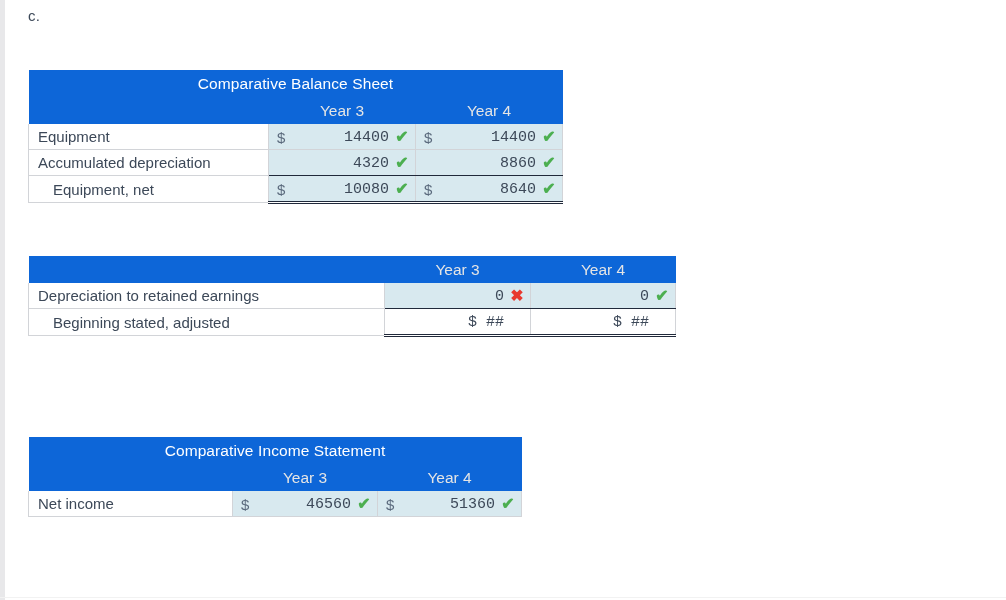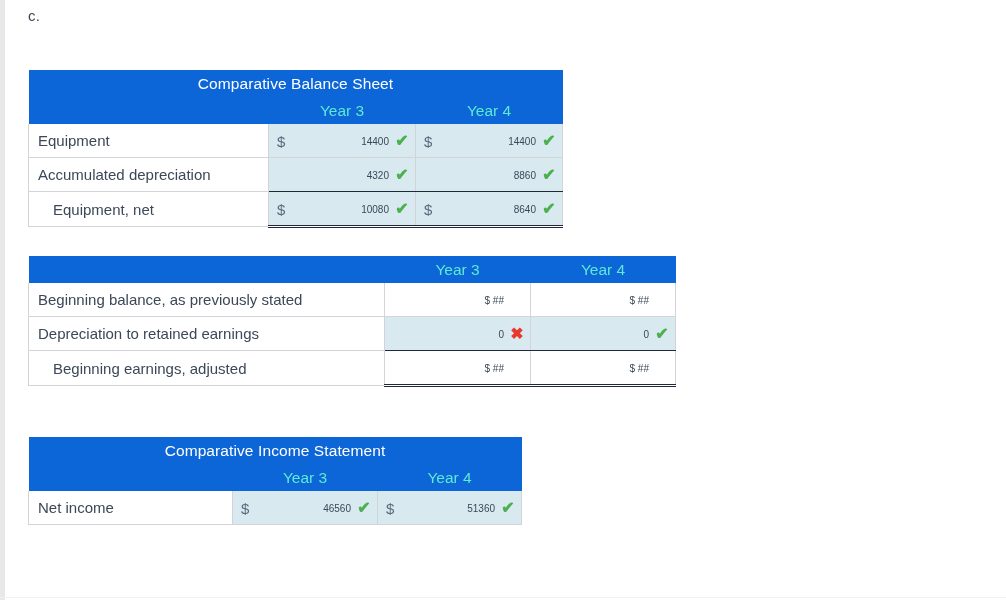--- a/index.html
+++ b/index.html
@@ -62,32 +62,32 @@
     background: #0d66d8;
     color: #ffffff;
     font-weight: bold;
     text-align: center;
     font-size: 15.5px;
     height: 27px;
     letter-spacing: 0.1px;
   }
   .hdr-years td {
     background: #0d66d8;
-    color: #5eead4;
+    color: #e5e5e5;
     font-weight: bold;
     text-align: center;
     font-size: 15.5px;
     height: 27px;
   }
   .hdr-years td.blank {
     background: #0d66d8;
   }
 
   .row-line td {
-    height: 33px;
+    height: 25px;
     border-bottom: 1px solid #d2d4d8;
     border-right: 1px solid #d2d4d8;
   }
   .row-line td.label {
     border-left: 1px solid #d2d4d8;
     padding-left: 9px;
     text-align: left;
     background: #ffffff;
     white-space: nowrap;
     overflow: hidden;
@@ -106,23 +106,24 @@
     transform: translateY(-50%);
     color: #5b6a7d;
     font-size: 15px;
   }
   .num {
     position: absolute;
     right: 26px;
     top: 50%;
     transform: translateY(-50%);
     text-align: center;
-    font-size: 10px;
+    font-size: 15px;
     color: #3c4858;
     white-space: nowrap;
+    font-family: Liberation Mono, monospace;
   }
   .mark {
     position: absolute;
     right: 5px;
     top: 50%;
     transform: translateY(-50%);
     width: 16px;
     height: 16px;
     line-height: 16px;
     text-align: center;
@@ -221,44 +222,35 @@
       <col style="width:146px">
       <col style="width:145px">
     </colgroup>
     <tbody>
       <tr class="hdr-years">
         <td class="blank"></td>
         <td>Year 3</td>
         <td>Year 4</td>
       </tr>
 
-      <tr class="row-line">
-        <td class="label">Beginning balance, as previously stated</td>
-        <td class="val-cell white">
-          <span class="num">$ ##</span>
-        </td>
-        <td class="val-cell white">
-          <span class="num">$ ##</span>
-        </td>
-      </tr>
 
       <tr class="row-line pre-total">
         <td class="label">Depreciation to retained earnings</td>
         <td class="val-cell">
           <span class="num">0</span>
           <span class="mark bad">✖</span>
         </td>
         <td class="val-cell">
           <span class="num">0</span>
           <span class="mark ok">✔</span>
         </td>
       </tr>
 
       <tr class="row-line total-row">
-        <td class="label">Beginning earnings, adjusted</td>
+        <td class="label">Beginning stated, adjusted</td>
         <td class="val-cell white">
           <span class="num">$ ##</span>
         </td>
         <td class="val-cell white">
           <span class="num">$ ##</span>
         </td>
       </tr>
     </tbody>
   </table>
 

